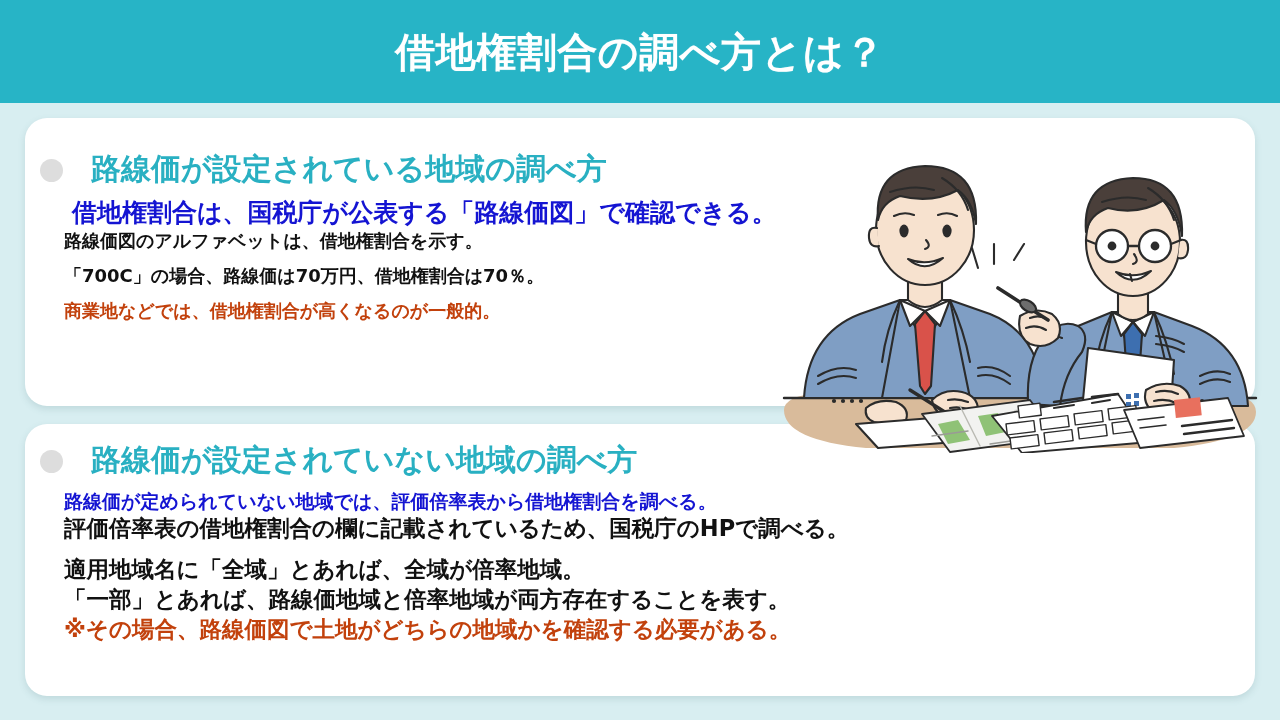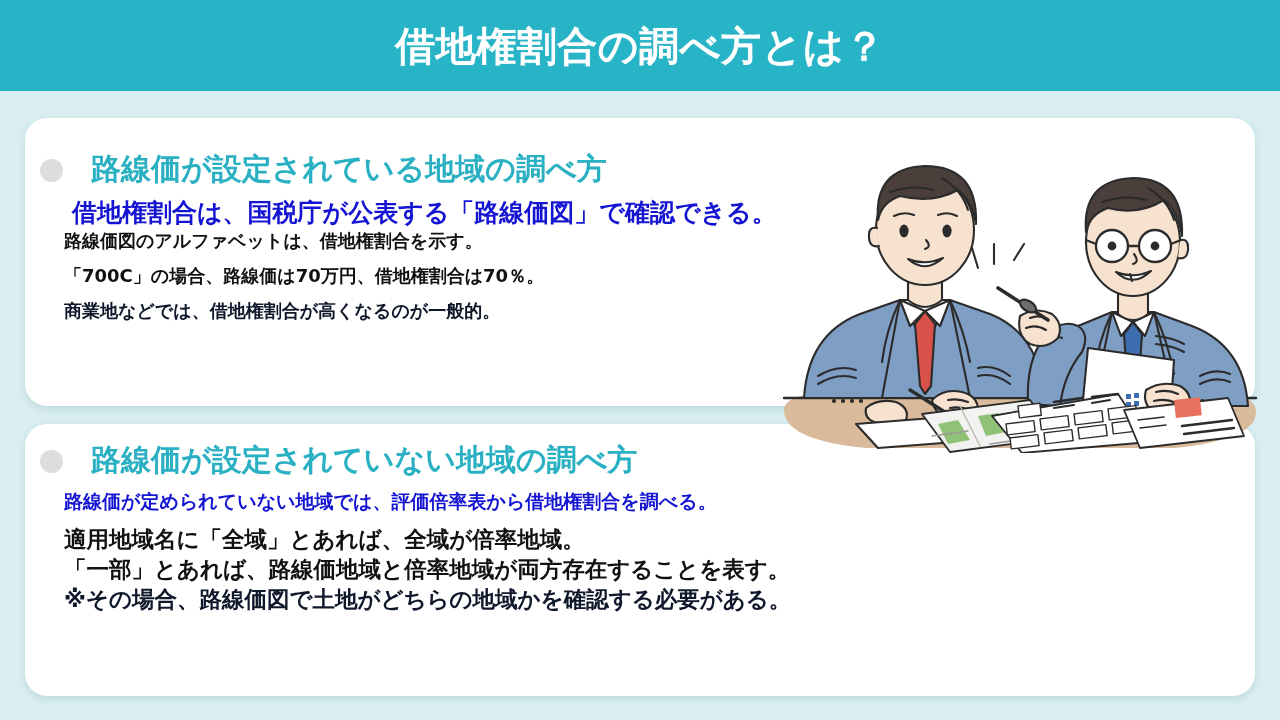--- a/index.html
+++ b/index.html
@@ -6,21 +6,21 @@
   * { margin:0; padding:0; box-sizing:border-box; }
   html,body { width:1280px; height:720px; overflow:hidden; }
   body {
     font-family:"DejaVu Sans","Liberation Sans",sans-serif;
     background:#d8eef1;
     position:relative;
   }
 
   
   .header-band {
-    position:absolute; left:0; top:0; width:1280px; height:91px;
+    position:absolute; left:0; top:0; width:1280px; height:103px;
     background:#27b4c6;
     display:flex; align-items:center; justify-content:center;
   }
   .header-title {
     color:#ffffff;
     font-size:40px;
     font-weight:bold;
     letter-spacing:0.5px;
     line-height:1;
     white-space:nowrap;
@@ -59,21 +59,21 @@
 
   
   .body-wrap { position:absolute; }
   .line {
     white-space:nowrap;
     line-height:1.33;
     font-weight:bold;
     color:#111111;
   }
   .line.t-blue  { color:#1414d2; }
-  .line.t-red   { color:#0f172a; }
+  .line.t-red   { color:#c2410c; }
   .line.t-black { color:#111111; font-weight:bold; }
   .gap-before { margin-top:11px; }
 
   
   #body-1 .line { font-size:18px; }
   #body-1 .line.lead { font-size:25px;margin-left:8px; }
   
   #body-2 .line { font-size:22.5px; }
   #body-2 .line.lead { font-size:19px; }
 
@@ -108,20 +108,21 @@
 
 <section class="card" id="card-2"></section>
 
 <div class="block-head" style="left:40px; top:443px;">
   <span class="bullet"></span>
   <span class="head-text">路線価が設定されていない地域の調べ方</span>
 </div>
 
 <div class="body-wrap" id="body-2" style="left:64px; top:489px;">
   <div class="line t-blue lead">路線価が定められていない地域では、評価倍率表から借地権割合を調べる。</div>
+  <div class="line t-black">評価倍率表の借地権割合の欄に記載されているため、国税庁のHPで調べる。</div>
   <div class="line t-black gap-before">適用地域名に「全域」とあれば、全域が倍率地域。</div>
   <div class="line t-black">「一部」とあれば、路線価地域と倍率地域が両方存在することを表す。</div>
   <div class="line t-red">※その場合、路線価図で土地がどちらの地域かを確認する必要がある。</div>
 </div>
 
 <div class="illustration">
   <svg viewBox="0 0 478 305" width="478" height="305" xmlns="http://www.w3.org/2000/svg">
     <defs>
       <clipPath id="clipAll">
           <rect x="0" y="0" width="478" height="305"></rect>

